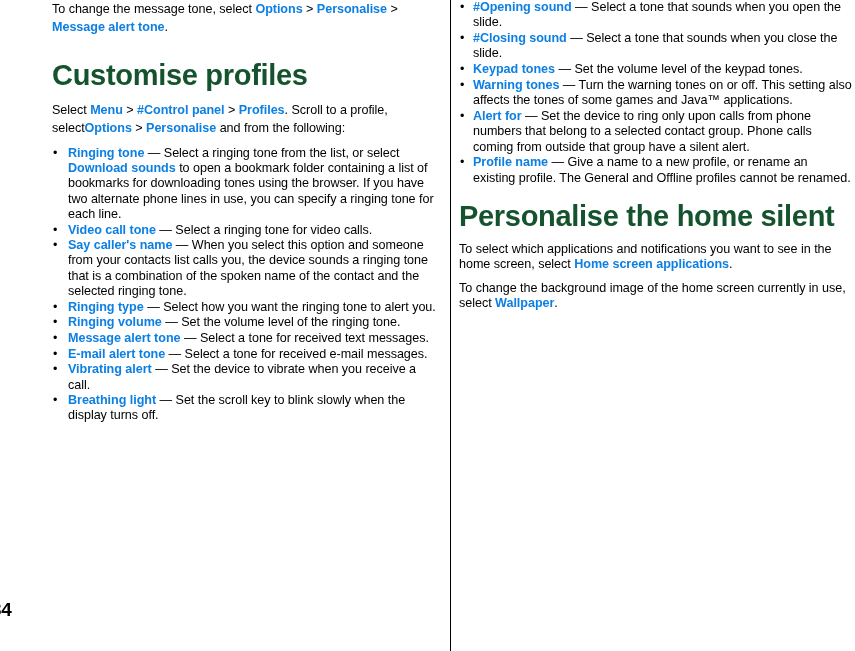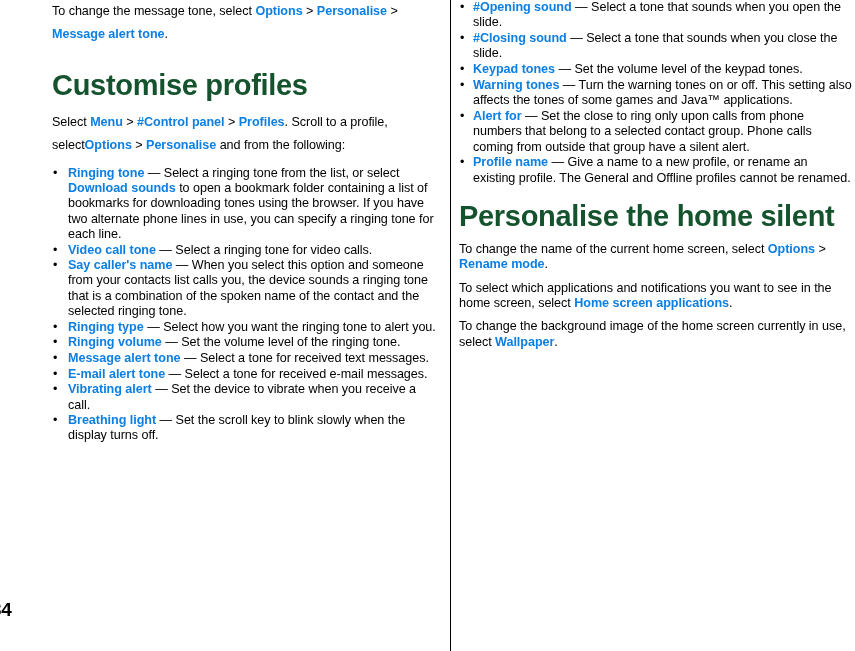--- a/index.html
+++ b/index.html
@@ -55,21 +55,21 @@
   .col-right {
     width: 405px;
     padding: 0px 2px 0 8px;
     border-left: 1px solid #000000;
   }
 
   
   p.para {
     margin: 0 0 8px 0;
     font-size: 12.6px;
-    line-height: 23px;
+    line-height: 18px;
     letter-spacing: -0.05px;
   }
   p.para.tight {
     margin-bottom: 9px;
   }
 
   h2.heading {
     color: #14532d;
     font-weight: bold;
     font-size: 29px;
@@ -247,39 +247,35 @@
           <span class="dot">•</span>
           <span class="lnk">Warning tones</span>
           <span class="em-dash">—</span>
           <span>Turn the warning tones on or off. This setting also affects the tones of some games and Java™ applications.</span>
         </li>
 
         <li>
           <span class="dot">•</span>
           <span class="lnk">Alert for</span>
           <span class="em-dash">—</span>
-          <span>Set the close to ring only upon calls from phone numbers that belong to a selected contact group. Phone calls coming from outside that group have a silent alert.</span>
+          <span>Set the device to ring only upon calls from phone numbers that belong to a selected contact group. Phone calls coming from outside that group have a silent alert.</span>
         </li>
 
         <li>
           <span class="dot">•</span>
           <span class="lnk">Profile name</span>
           <span class="em-dash">—</span>
           <span>Give a name to a new profile, or rename an existing profile. The General and Offline profiles cannot be renamed.</span>
         </li>
 
       </ul>
 
       <h2 class="heading">Personalise the home silent</h2>
 
 
-      <p class="para">
-        <span>To change the name of the current home screen, select </span><span class="lnk">Options</span>&nbsp;<span class="gt">&gt;</span>
-        <span class="lnk">Rename mode</span><span>.</span>
-      </p>
 
       <p class="para">
         <span>To select which applications and notifications you want to see in the home screen, select </span><span class="lnk">Home screen applications</span><span>.</span>
       </p>
 
 
       <p class="para">
         <span>To change the background image of the home screen currently in use, select </span><span class="lnk">Wallpaper</span><span>.</span>
       </p>
 

